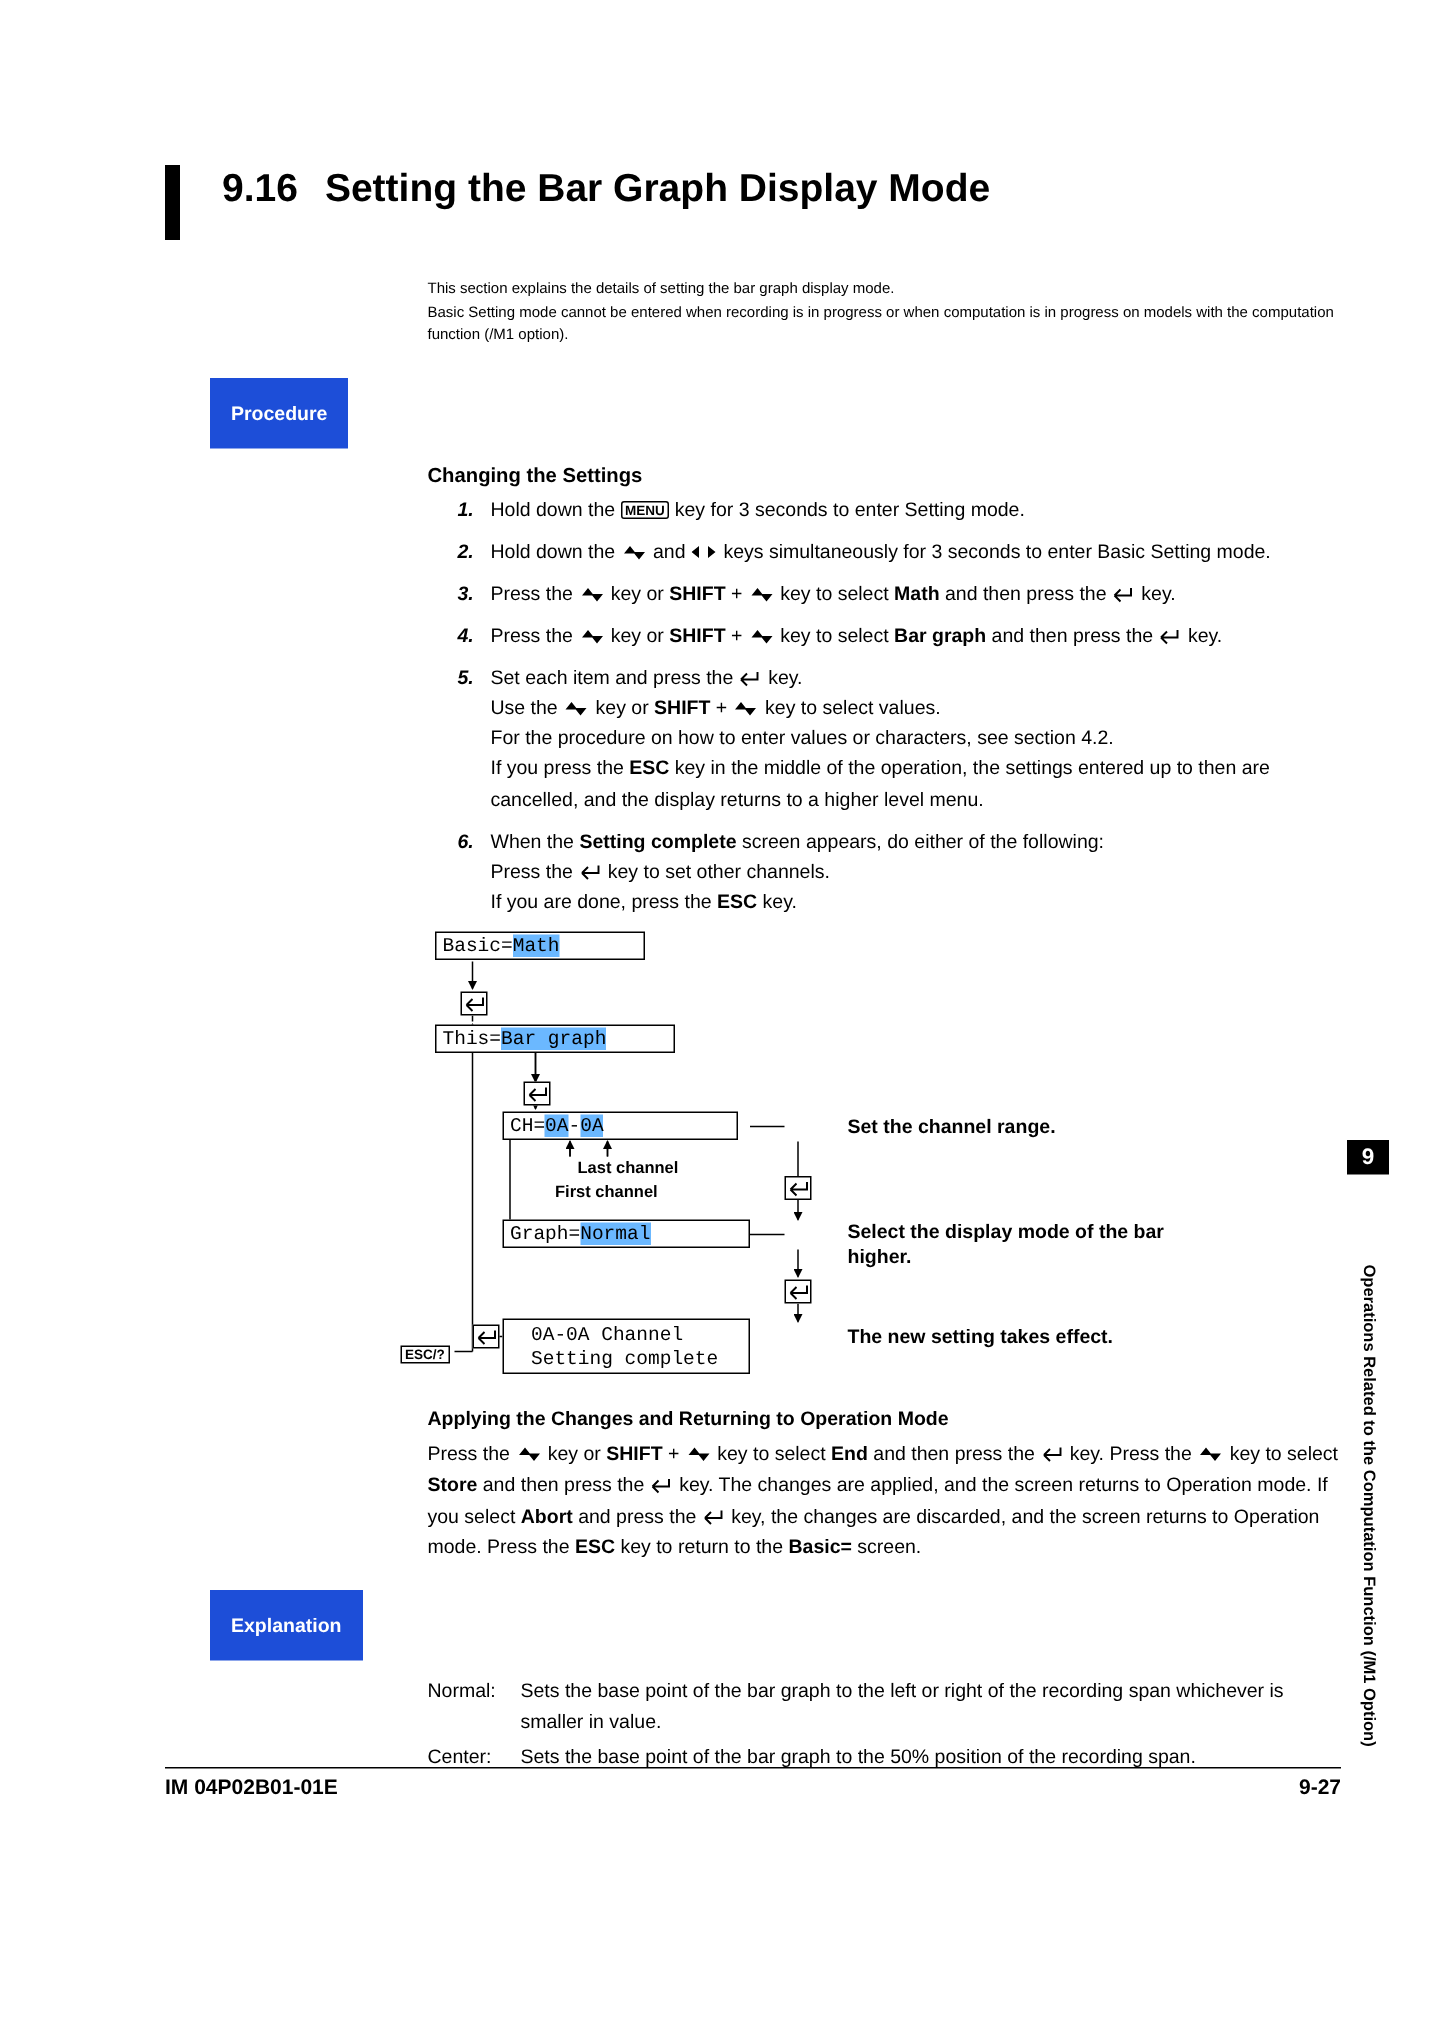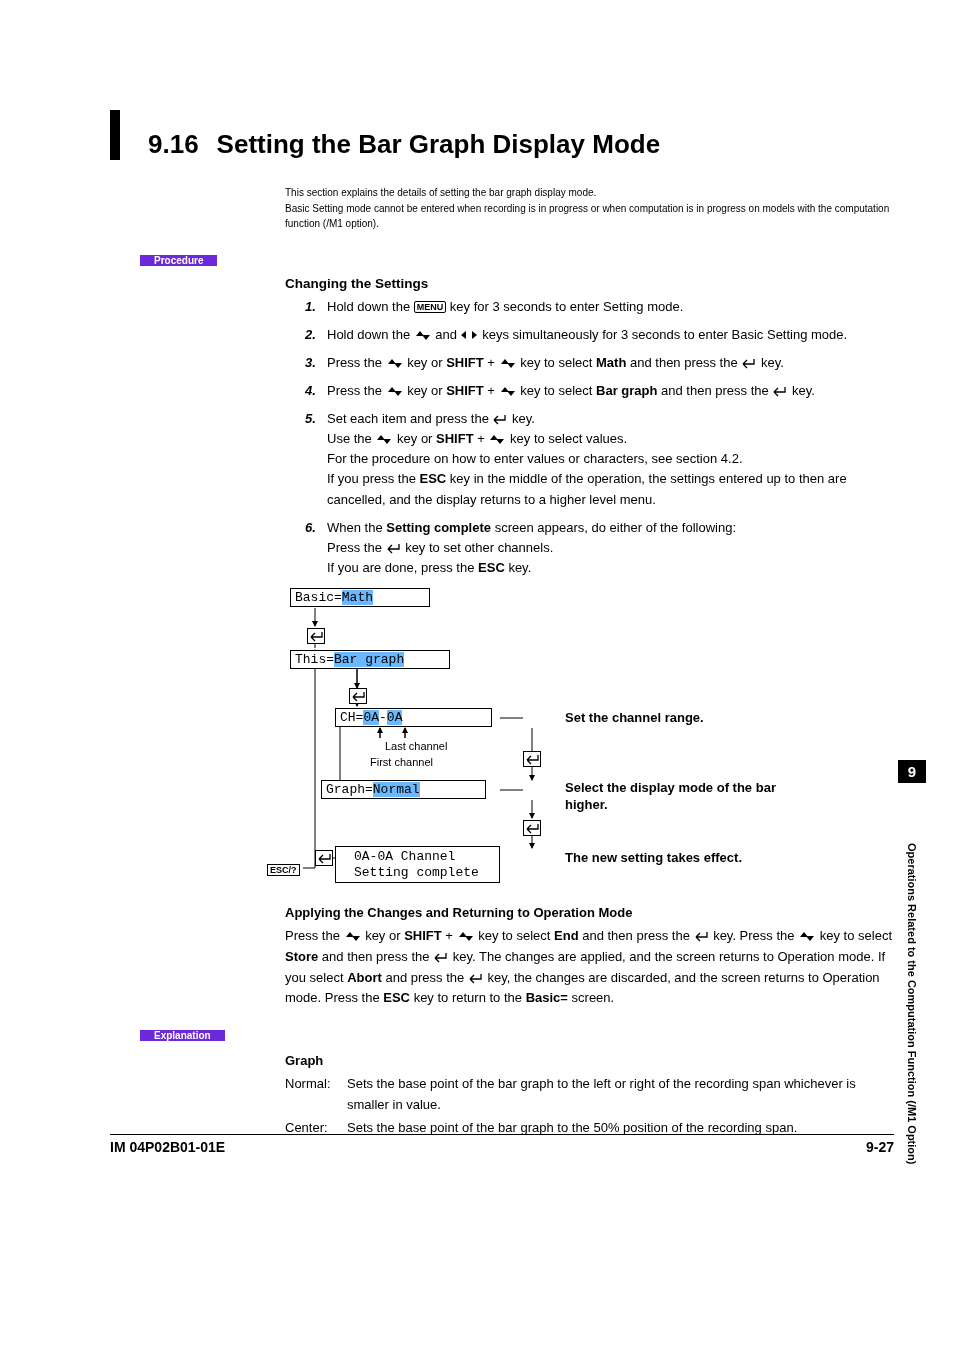--- a/index.html
+++ b/index.html
@@ -11,21 +11,21 @@
     width: 954px;
     min-height: 1350px;
     position: relative;
   }
   .page {
     padding: 110px 60px 50px 110px;
     position: relative;
   }
   .title-row {
     display: flex;
-    align-items: flex-end;
+    align-items: flex-start;
     margin-bottom: 25px;
   }
   .title-bar {
     width: 10px;
     height: 50px;
     background: #000;
     margin-right: 28px;
   }
   .title-num {
     font-size: 26px;
@@ -36,26 +36,26 @@
     font-size: 26px;
     font-weight: bold;
   }
   .intro {
     margin-left: 175px;
     margin-bottom: 20px;
     line-height: 1.55;
     font-size: 10px;
   }
   .section-tag {
-    background: #6d28d9;
+    background: #1d4ed8;
     color: #fff;
     font-weight: bold;
-    padding: 0 14px;
+    padding: 16px 14px;
     display: inline-block;
-    font-size: 10px;
+    font-size: 13px;
     margin-left: 30px;
     margin-bottom: 10px;
   }
   .sub-h {
     font-weight: bold;
     margin-left: 175px;
     margin-bottom: 6px;
     font-size: 13.5px;
   }
   .steps {
@@ -104,21 +104,21 @@
   .dlabel {
     position: absolute;
     font-family: Arial, sans-serif;
     font-size: 13px;
     font-weight: bold;
   }
   .dsmall {
     position: absolute;
     font-family: Arial, sans-serif;
     font-size: 11px;
-    font-weight: normal;
+    font-weight: bold;
   }
   .enter-box {
     position: absolute;
     border: 1px solid #000;
     width: 18px; height: 16px;
     display:flex;align-items:center;justify-content:center;
     background:#fff;
   }
   svg.arrows { position:absolute; left:0; top:0; }
 
@@ -331,21 +331,21 @@
         </svg>
       </div>
     <div class="dbox" style="left:50px;top:120px;width:157px"><span>CH=</span><span class="hl">0A</span><span>-</span><span class="hl">0A</span></div>
     <div class="dsmall" style="left:100px;top:152px">Last channel</div>
     <div class="dsmall" style="left:85px;top:168px">First channel</div>
     <div class="enter-box" style="left:238px;top:163px">
         <svg width="14" height="12">
           <use href="#ent"></use>
         </svg>
       </div>
-    <div class="dbox" style="left:36px;top:192px;width:165px"><span>Graph=</span><span class="hl">Normal</span></div>
+    <div class="dbox" style="left:50px;top:192px;width:165px"><span>Graph=</span><span class="hl">Normal</span></div>
     <div class="enter-box" style="left:238px;top:232px">
         <svg width="14" height="12">
           <use href="#ent"></use>
         </svg>
       </div>
     <div class="dbox" style="left:50px;top:258px;width:165px;line-height:1.2;padding:2px 18px"><span>0A-0A Channel</span><br><span>Setting complete</span></div>
     <div class="enter-box" style="left:30px;top:262px">
         <svg width="14" height="12">
           <use href="#ent"></use>
         </svg>
@@ -370,21 +370,20 @@
       </svg><span> key to select </span><b>Store</b><span> and then press the </span><svg class="ico" width="16" height="12">
         <use href="#ent"></use>
       </svg><span> key. The changes are applied, and the screen returns to Operation mode. If you select </span><b>Abort</b><span> and press the </span><svg class="ico" width="16" height="12">
         <use href="#ent"></use>
       </svg><span> key, the changes are discarded, and the screen returns to Operation mode. Press the </span><b>ESC</b><span> key to return to the </span><b>Basic=</b><span> screen.</span>
   </div>
 
   <div class="section-tag">Explanation</div>
 
   <div class="graph-block">
-    <div style="font-weight:bold;margin-bottom:2px">Graph</div>
     <div class="graph-row">
       <div class="graph-key">Normal:</div>
       <div>Sets the base point of the bar graph to the left or right of the recording span whichever is smaller in value.</div>
     </div>
     <div class="graph-row">
       <div class="graph-key">Center:</div>
       <div>Sets the base point of the bar graph to the 50% position of the recording span.</div>
     </div>
   </div>
 

